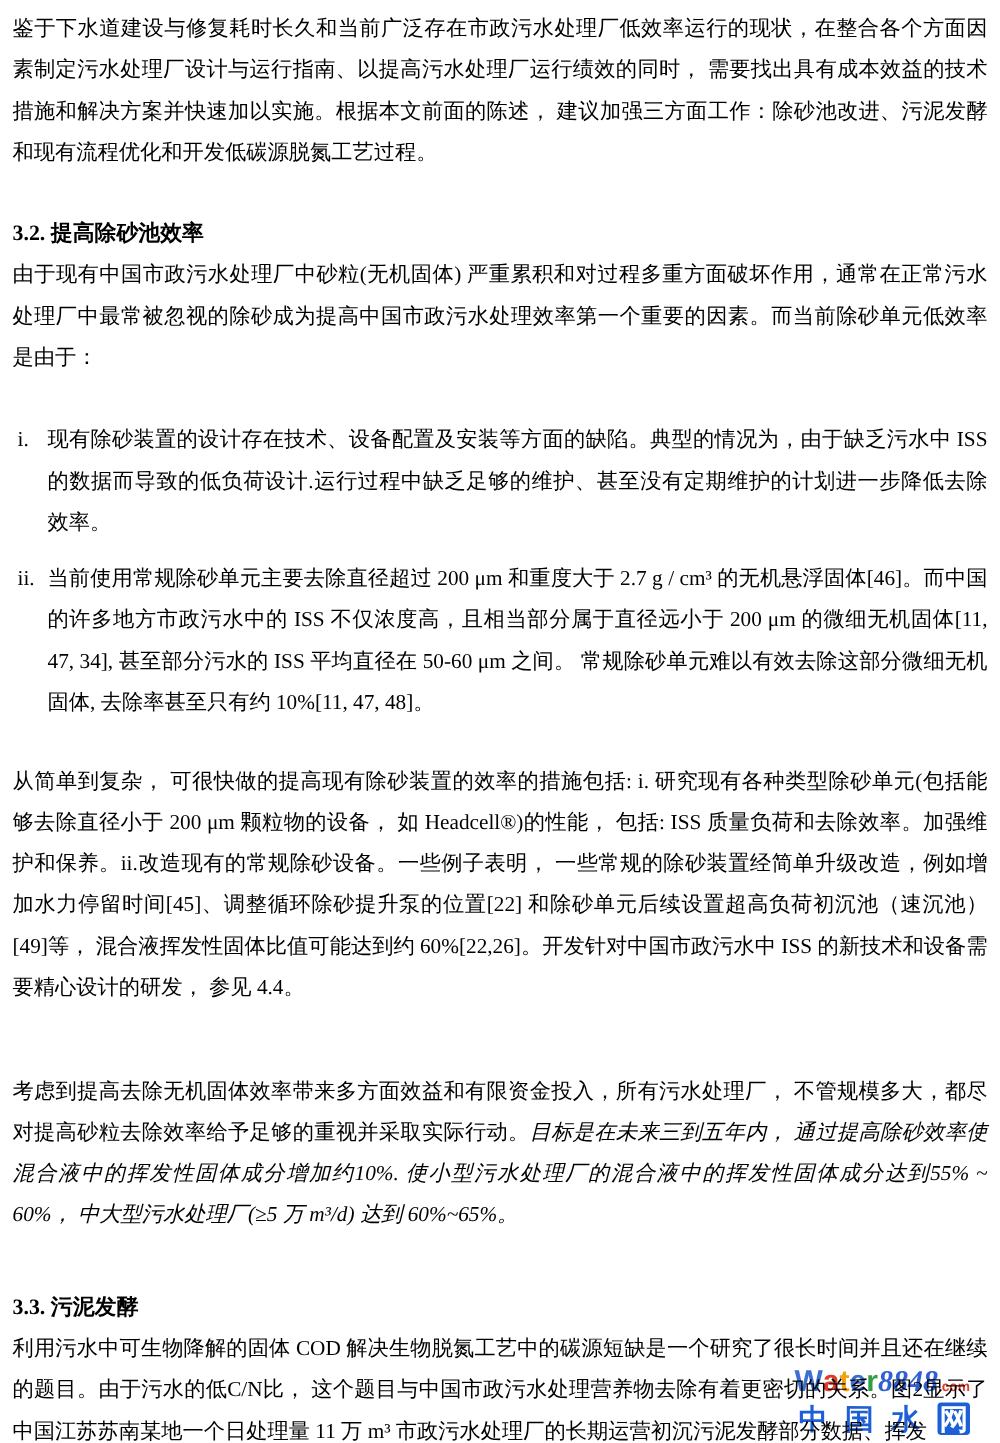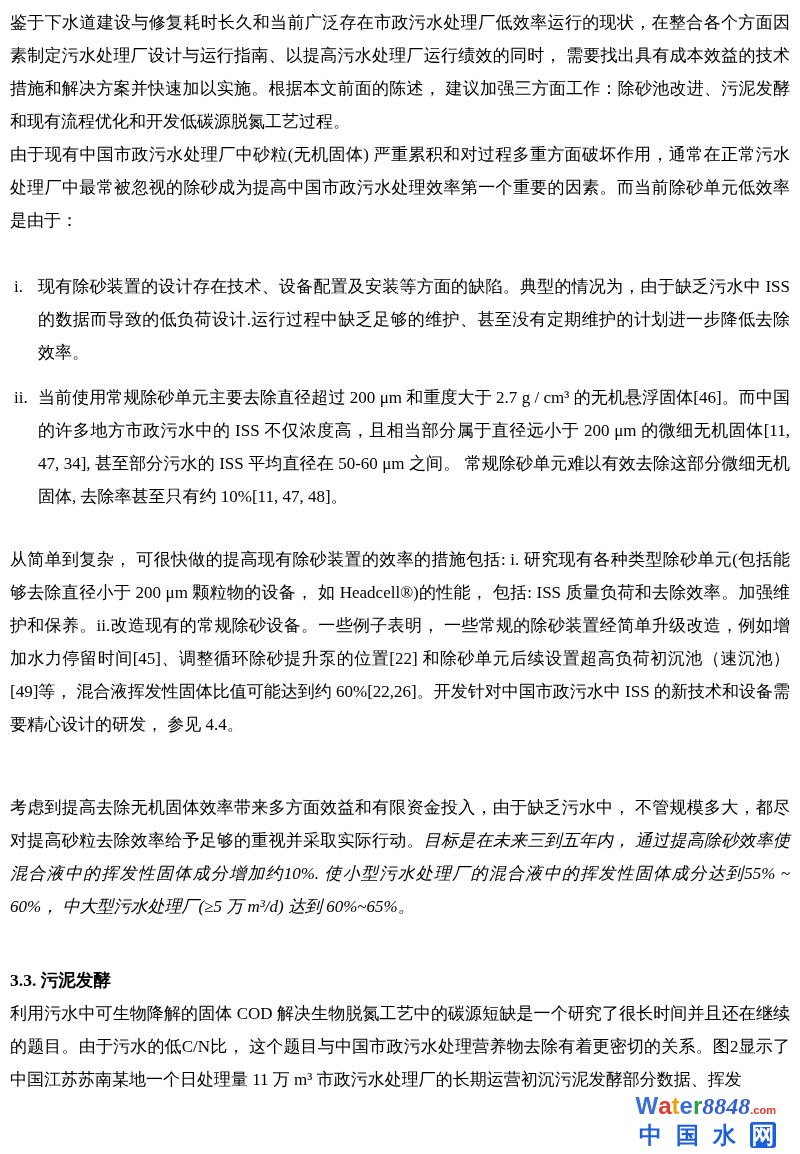--- a/index.html
+++ b/index.html
@@ -70,38 +70,39 @@
     border-radius:3px; text-decoration:none;
   }
 </style>
 </head>
 <body>
 
 <div class="page">
 
   <p class="para-intro">鉴于下水道建设与修复耗时长久和当前广泛存在市政污水处理厂低效率运行的现状，在整合各个方面因素制定污水处理厂设计与运行指南、以提高污水处理厂运行绩效的同时， 需要找出具有成本效益的技术措施和解决方案并快速加以实施。根据本文前面的陈述， 建议加强三方面工作：除砂池改进、污泥发酵和现有流程优化和开发低碳源脱氮工艺过程。</p>
 
+  <div class="heading heading-3-2">3.2.  提高除砂池效率</div>
 
   <p class="para-grit-overview">由于现有中国市政污水处理厂中砂粒(无机固体) 严重累积和对过程多重方面破坏作用，通常在正常污水处理厂中最常被忽视的除砂成为提高中国市政污水处理效率第一个重要的因素。而当前除砂单元低效率是由于：</p>
 
   <div class="list-block">
     <div class="list-item">
       <span class="list-marker">i.</span>
       <span>现有除砂装置的设计存在技术、设备配置及安装等方面的缺陷。典型的情况为，由于缺乏污水中 ISS 的数据而导致的低负荷设计.运行过程中缺乏足够的维护、甚至没有定期维护的计划进一步降低去除效率。</span>
     </div>
     <div class="list-item">
       <span class="list-marker">ii.</span>
       <span>当前使用常规除砂单元主要去除直径超过 200 μm 和重度大于 2.7 g / cm³ 的无机悬浮固体[46]。而中国的许多地方市政污水中的 ISS 不仅浓度高，且相当部分属于直径远小于 200 μm 的微细无机固体[11, 47, 34], 甚至部分污水的 ISS 平均直径在 50-60 μm 之间。 常规除砂单元难以有效去除这部分微细无机固体, 去除率甚至只有约 10%[11, 47, 48]。</span>
     </div>
   </div>
 
   <p class="para-measures">从简单到复杂， 可很快做的提高现有除砂装置的效率的措施包括: i.  研究现有各种类型除砂单元(包括能够去除直径小于 200 μm 颗粒物的设备， 如 Headcell®)的性能， 包括: ISS 质量负荷和去除效率。加强维护和保养。ii.改造现有的常规除砂设备。一些例子表明， 一些常规的除砂装置经简单升级改造，例如增加水力停留时间[45]、调整循环除砂提升泵的位置[22] 和除砂单元后续设置超高负荷初沉池（速沉池）[49]等， 混合液挥发性固体比值可能达到约 60%[22,26]。开发针对中国市政污水中 ISS 的新技术和设备需要精心设计的研发， 参见 4.4。</p>
 
   <p class="para-target">
-    <span>考虑到提高去除无机固体效率带来多方面效益和有限资金投入，由于缺乏污水中， 不管规模多大，都尽对提高砂粒去除效率给予足够的重视并采取实际行动。</span><span class="italic-seg">目标是在未来三到五年内， 通过提高除砂效率使混合液中的挥发性固体成分增加约10%.  使小型污水处理厂的混合液中的挥发性固体成分达到55% ~ 60%， 中大型污水处理厂(≥5 万 m³/d) 达到 60%~65%。</span>
+    <span>考虑到提高去除无机固体效率带来多方面效益和有限资金投入，所有污水处理厂， 不管规模多大，都尽对提高砂粒去除效率给予足够的重视并采取实际行动。</span><span class="italic-seg">目标是在未来三到五年内， 通过提高除砂效率使混合液中的挥发性固体成分增加约10%.  使小型污水处理厂的混合液中的挥发性固体成分达到55% ~ 60%， 中大型污水处理厂(≥5 万 m³/d) 达到 60%~65%。</span>
   </p>
 
   <div class="heading heading-3-3">3.3.  污泥发酵</div>
 
   <p class="para-sludge">利用污水中可生物降解的固体 COD 解决生物脱氮工艺中的碳源短缺是一个研究了很长时间并且还在继续的题目。由于污水的低C/N比， 这个题目与中国市政污水处理营养物去除有着更密切的关系。图2显示了中国江苏苏南某地一个日处理量 11 万 m³ 市政污水处理厂的长期运营初沉污泥发酵部分数据、挥发</p>
 
   <a class="watermark">
     <div class="wm-line1"><span class="wm-letter" style="color: rgb(59, 111, 212);">W</span><span class="wm-letter" style="color: rgb(224, 58, 43);">a</span><span class="wm-letter" style="color: rgb(242, 162, 13);">t</span><span class="wm-letter" style="color: rgb(59, 111, 212);">e</span><span class="wm-letter" style="color: rgb(47, 158, 68);">r</span><span class="wm-num" style="color: rgb(47, 95, 208);">8848</span><span class="wm-tld" style="color: rgb(224, 58, 43);">.com</span></div>
     <div class="wm-line2" style="color: rgb(29, 95, 214);"><span class="wm-overlay-char">中</span><span class="wm-overlay-char">国</span><span class="wm-overlay-char">水</span><span class="wm-badge" style="background-color: rgb(29, 95, 214);">网</span></div>
   </a>

